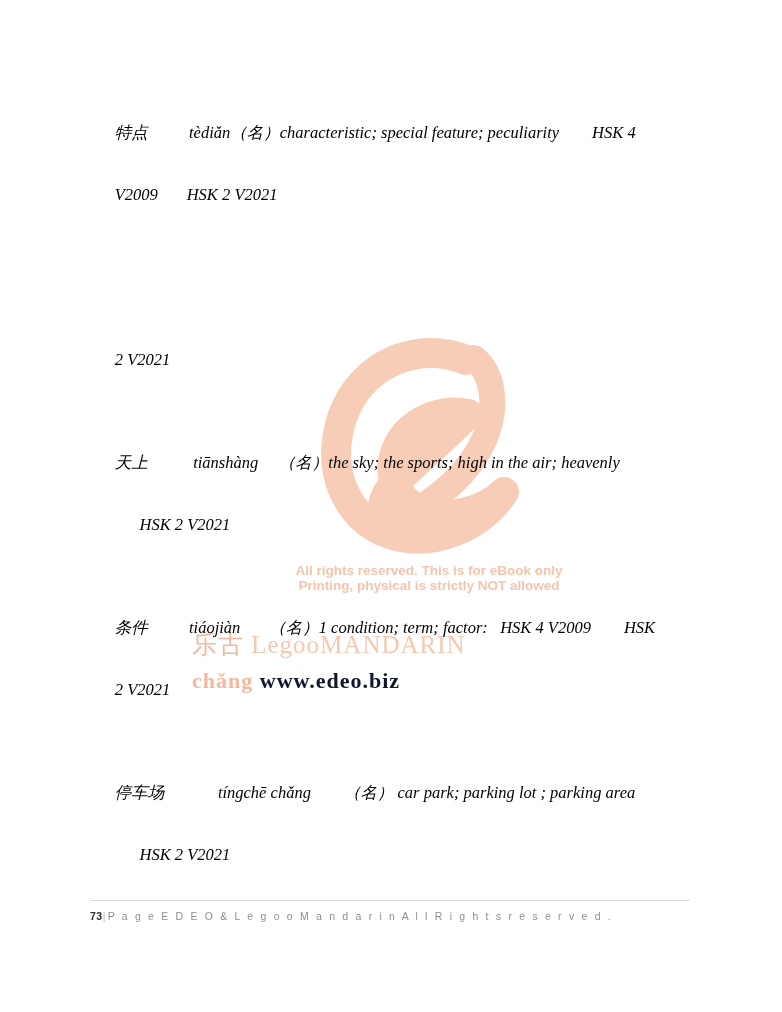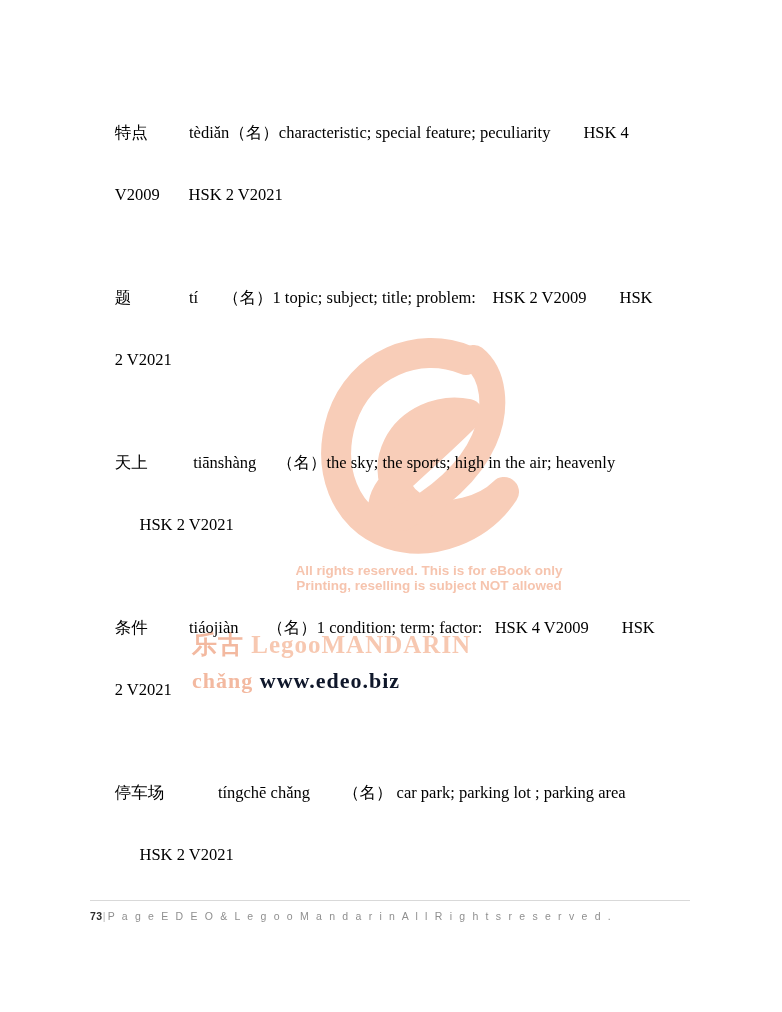--- a/index.html
+++ b/index.html
@@ -47,21 +47,21 @@
   }
   .wm-brand {
     position: absolute;
     left: 180px;
     top: 628px;
     width: 420px;
   }
   .wm-brand-row1 {
     font-family: "Liberation Serif", "DejaVu Serif", serif;
     font-size: 25px;
-    font-weight: bold;
+    font-weight: normal;
     color: #f7c8b1;
     letter-spacing: 1px;
     white-space: nowrap;
   }
   .wm-brand-row2 {
     font-family: "Liberation Serif", "DejaVu Serif", serif;
     font-size: 22px;
     font-weight: bold;
     color: #f7cdb7;
     letter-spacing: 1px;
@@ -86,20 +86,21 @@
     width: 600px;
   }
 
   .entry {
     font-size: 16.5px;
     line-height: 31px;
     margin-bottom: 10px;
     text-align: left;
     white-space: pre-wrap;
     word-spacing: 0px;
+    font-style: italic;
   }
 
   
   #footer {
     position: absolute;
     left: 90px;
     top: 900px;
     width: 600px;
     z-index: 3;
   }
@@ -142,21 +143,21 @@
                C 150 112, 128 132, 108 150
                C 92 164, 82 178, 86 192" fill="none" stroke="#f8cdb8" stroke-width="30" stroke-linecap="round" stroke-linejoin="round"></path>
       <path d="M176 36
                C 196 52, 200 86, 186 118
                C 172 150, 140 178, 104 196" fill="none" stroke="#f8cdb8" stroke-width="26" stroke-linecap="round"></path>
     </svg>
   </div>
 
   <div class="wm-copy">
     <div>All rights reserved. This is for eBook only</div>
-    <div>Printing, reselling is subject NOT allowed</div>
+    <div>Printing, physical is strictly NOT allowed</div>
   </div>
 
   <div class="wm-brand">
     <div class="wm-brand-row1">
       <span class="wm-brand-cn">乐古</span>
       <span>LegooMANDARIN</span>
     </div>
     <div class="wm-brand-row2">
       <span class="wm-brand-cn">chǎng</span>
       <span class="wm-brand-url">www.edeo.biz</span>
@@ -168,21 +169,21 @@
 <div id="content">
 
   <div id="entry-list">
 
     <div class="entry">
       <span>特点          tèdiǎn（名）characteristic; special feature; peculiarity        HSK 4</span><br>
       <span>V2009       HSK 2 V2021</span>
     </div>
 
     <div class="entry">
-      <span>题              tí      （名）1 topic; subject; title; problem:    HSK 2 V2009        HSK</span><br>
+      <br>
       <span>2 V2021</span>
     </div>
 
     <div class="entry">
       <span>天上           tiānshàng     （名）the sky; the sports; high in the air; heavenly</span><br>
       <span>      HSK 2 V2021</span>
     </div>
 
     <div class="entry">
       <span>条件          tiáojiàn       （名）1 condition; term; factor:   HSK 4 V2009        HSK</span><br>

